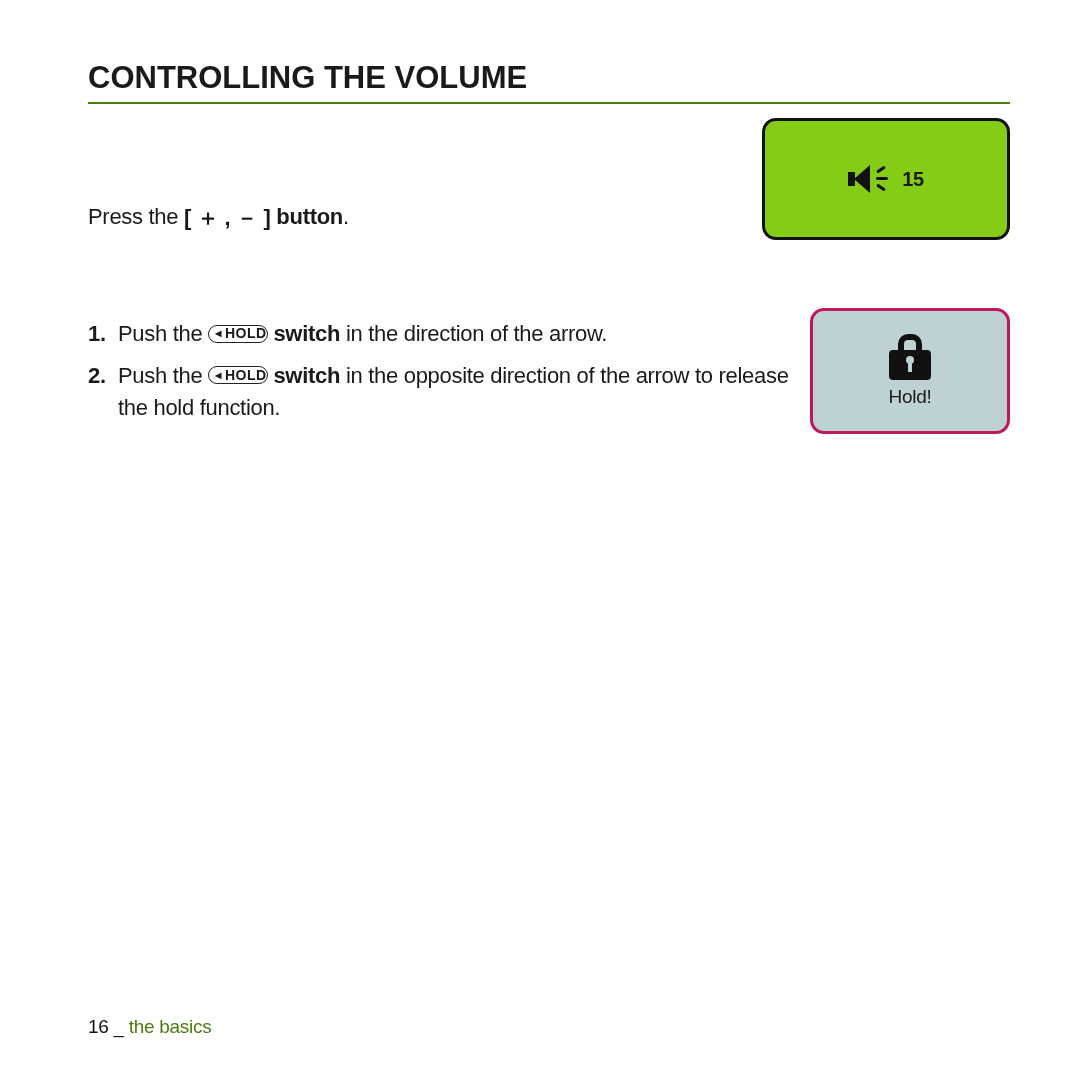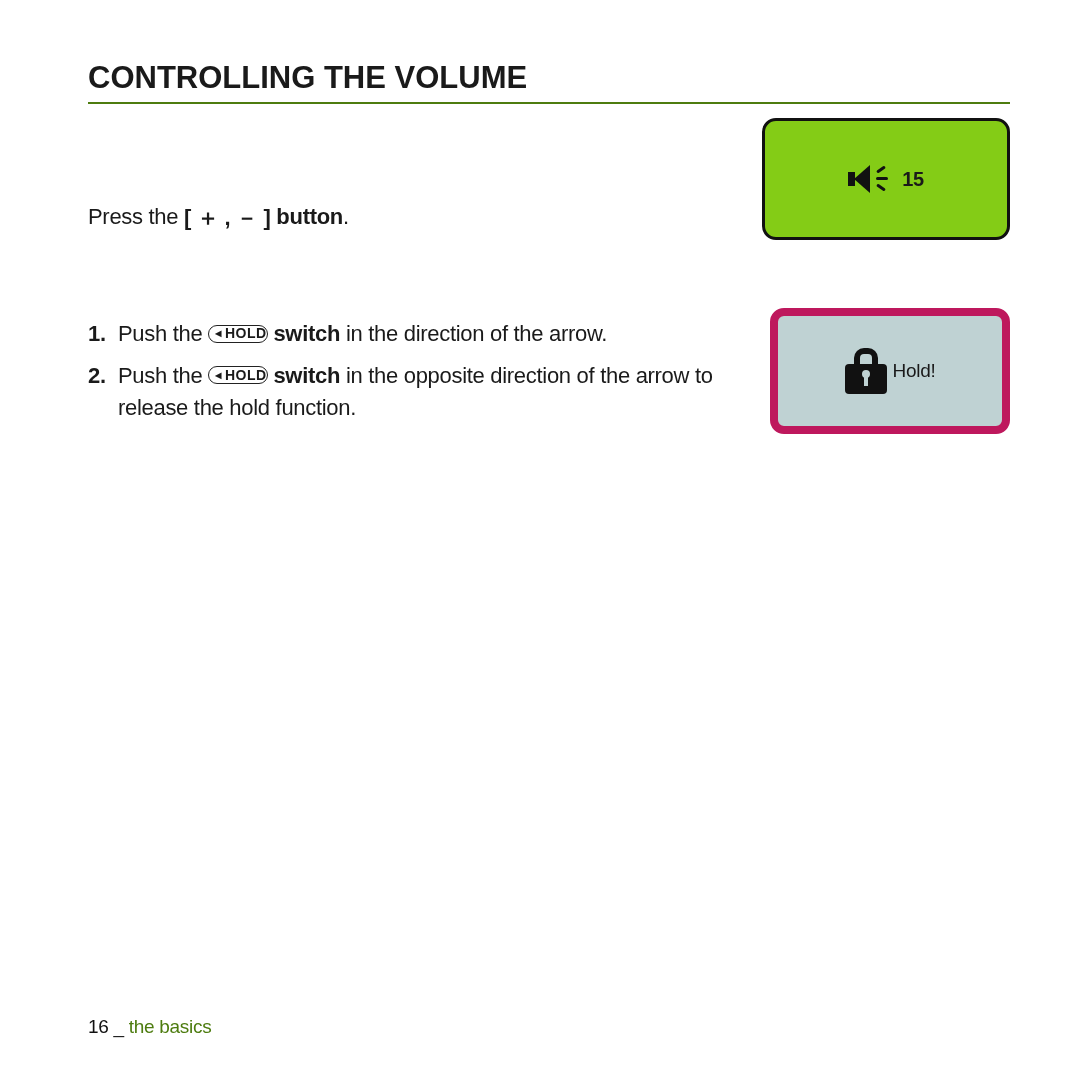--- a/index.html
+++ b/index.html
@@ -116,26 +116,27 @@
     letter-spacing: 0.5px;
     background: #fff;
   }
   .hold-switch::before {
     content: "◀";
     font-size: 8px;
     margin-right: 3px;
   }
 
   .screen2 {
-    width: 240px;
+    width: 200px;
     height: 126px;
-    border: 8px solid #be185d;
+    border: 3px solid #be185d;
     border-radius: 14px;
     background: #bfd2d3;
     display: flex;
+    flex-direction: column;
     align-items: center;
     justify-content: center;
     gap: 6px;
     flex-shrink: 0;
   }
   .hold-label { font-size: 19px; }
 
   .footer {
     position: absolute;
     left: 88px;

